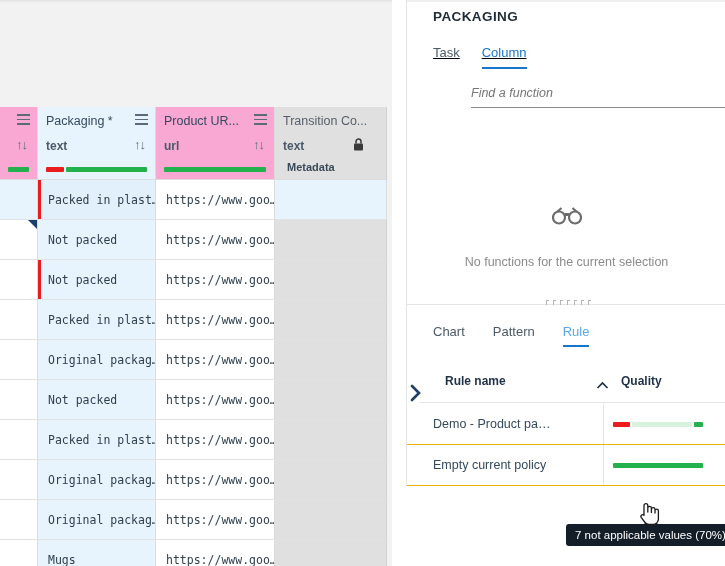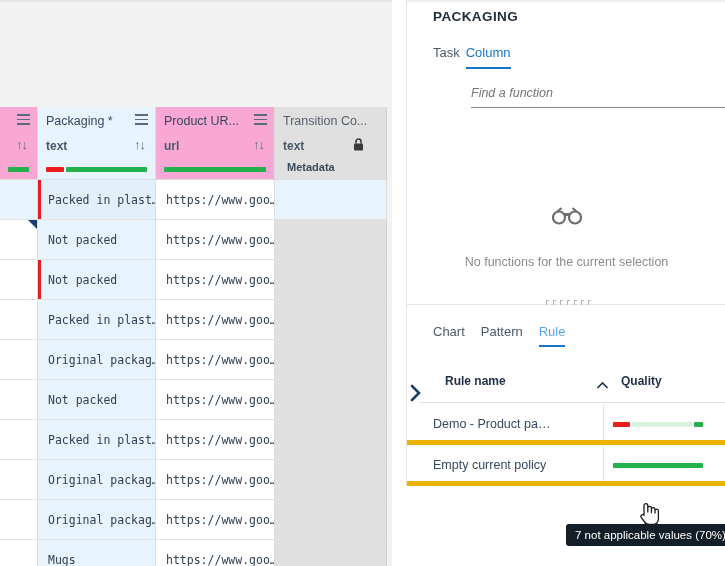--- a/index.html
+++ b/index.html
@@ -117,21 +117,21 @@
     position: absolute; left: 0; top: 0; width: 319px; height: 2px;
     background: #efefef;
   }
   #panel-title {
     position: absolute; left: 26px; top: 9px;
     font-size: 13.5px; font-weight: bold; letter-spacing: .4px;
     color: #1f2b38;
   }
   #top-tabs {
     position: absolute; left: 26px; top: 45px;
-    display: flex; gap: 6px;
+    display: flex; gap: 22px; text-decoration: underline;
   }
   .ttab {
     font-size: 13px; color: #4a5a68; padding-bottom: 7px; cursor: pointer;
   }
   .ttab.active { color: #1875c9; border-bottom: 2px solid #1875c9; }
   #func-search {
     position: absolute; left: 26px; top: 82px; width: 282px; height: 26px;
     border-bottom: 1px solid #8a8a8a;
     margin-left: 38px;
   }
@@ -159,42 +159,42 @@
   #grip {
     position: absolute; left: 139px; top: -5px;
     display: flex; gap: 4px;
   }
   #grip i {
     display: block; width: 3px; height: 5px;
     border-left: 1px solid #b4b4b4; border-top: 1px solid #b4b4b4;
   }
   #bottom-tabs {
     position: absolute; left: 26px; top: 19px;
-    display: flex; gap: 16px;
+    display: flex; gap: 28px;
   }
   .btab { font-size: 13px; color: #4a5a68; padding-bottom: 6px; cursor: pointer; }
   .btab.active { color: #58a7e8; border-bottom: 2px solid #1875c9; }
   #rule-head {
     position: absolute; left: 12px; top: 62px; width: 319px; height: 36px;
     border-bottom: 1px solid #e4e4e4;
   }
   #rule-head .col-rule {
     position: absolute; left: 26px; top: 7px;
     font-size: 12px; font-weight: bold; color: #1f3048;
   }
   #sort-caret {
     position: absolute; left: 177px; top: 9px; cursor: pointer;
   }
   #rule-head .col-quality {
     position: absolute; left: 202px; top: 7px;
     font-size: 12px; font-weight: bold; color: #1f3048;
   }
   .rule-row {
     position: relative; height: 41px;
-    border-bottom: 5px solid #eab308;
+    border-bottom: 1px solid #eab308;
     text-align: right;
   }
   .rule-row .rname {
     position: absolute; left: 26px; top: 13px;
     font-size: 12.5px; color: #34495e;
     white-space: nowrap; overflow: hidden; max-width: 160px;
   }
   .rule-sep {
     position: absolute; left: 196px; top: 0; width: 1px; height: 100%;
     background: #e4e4e4;

